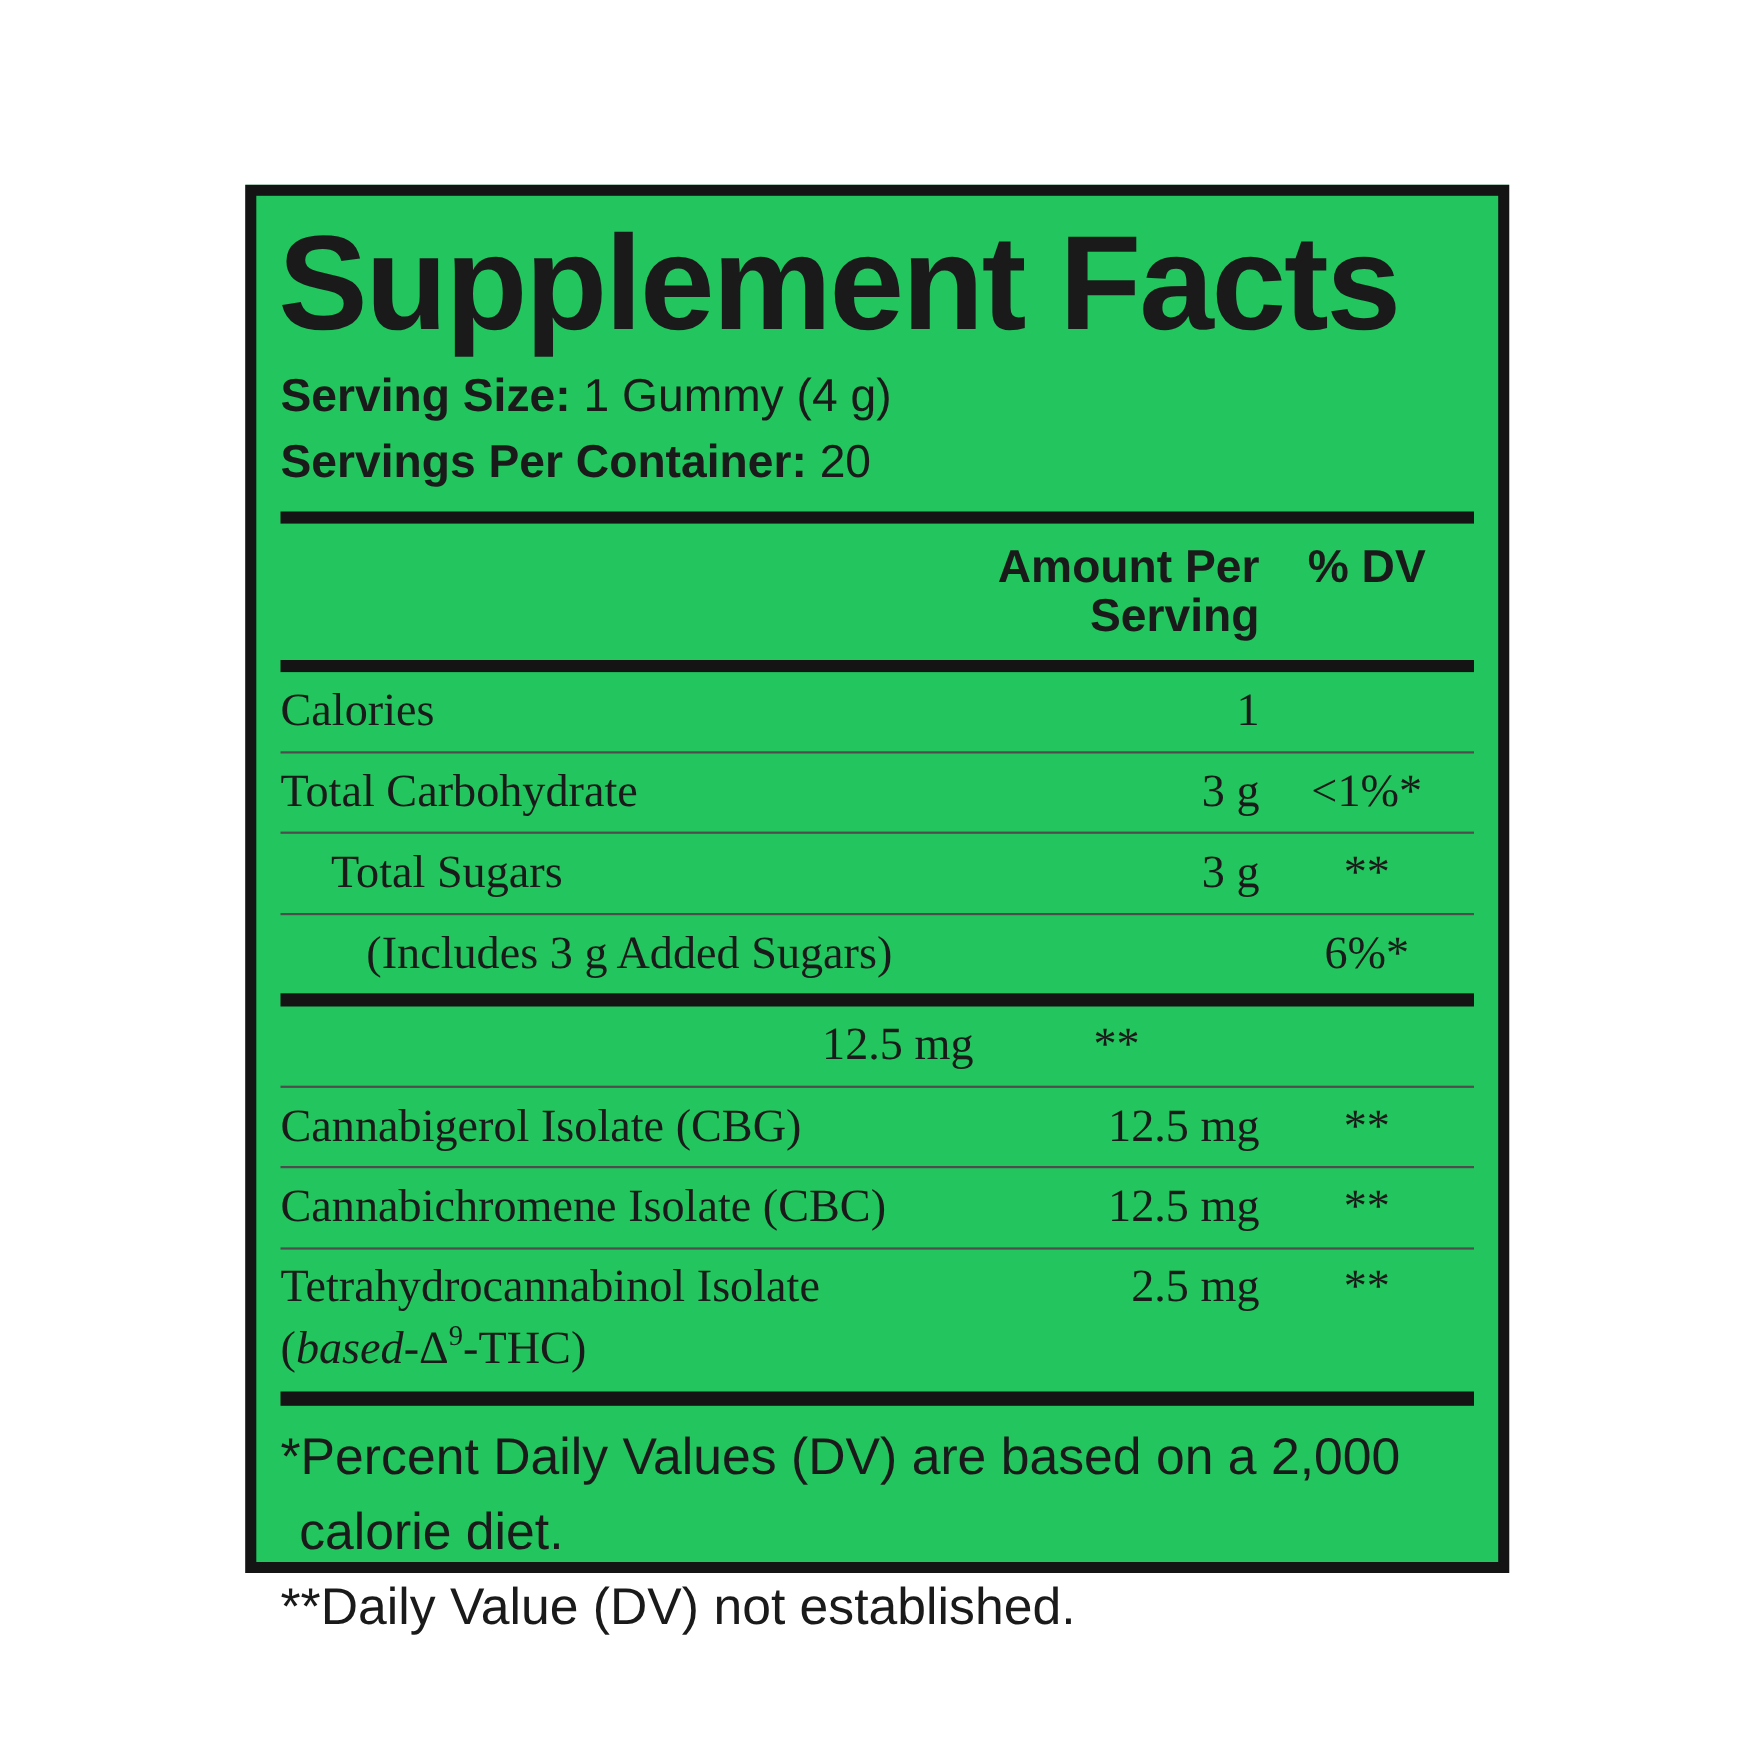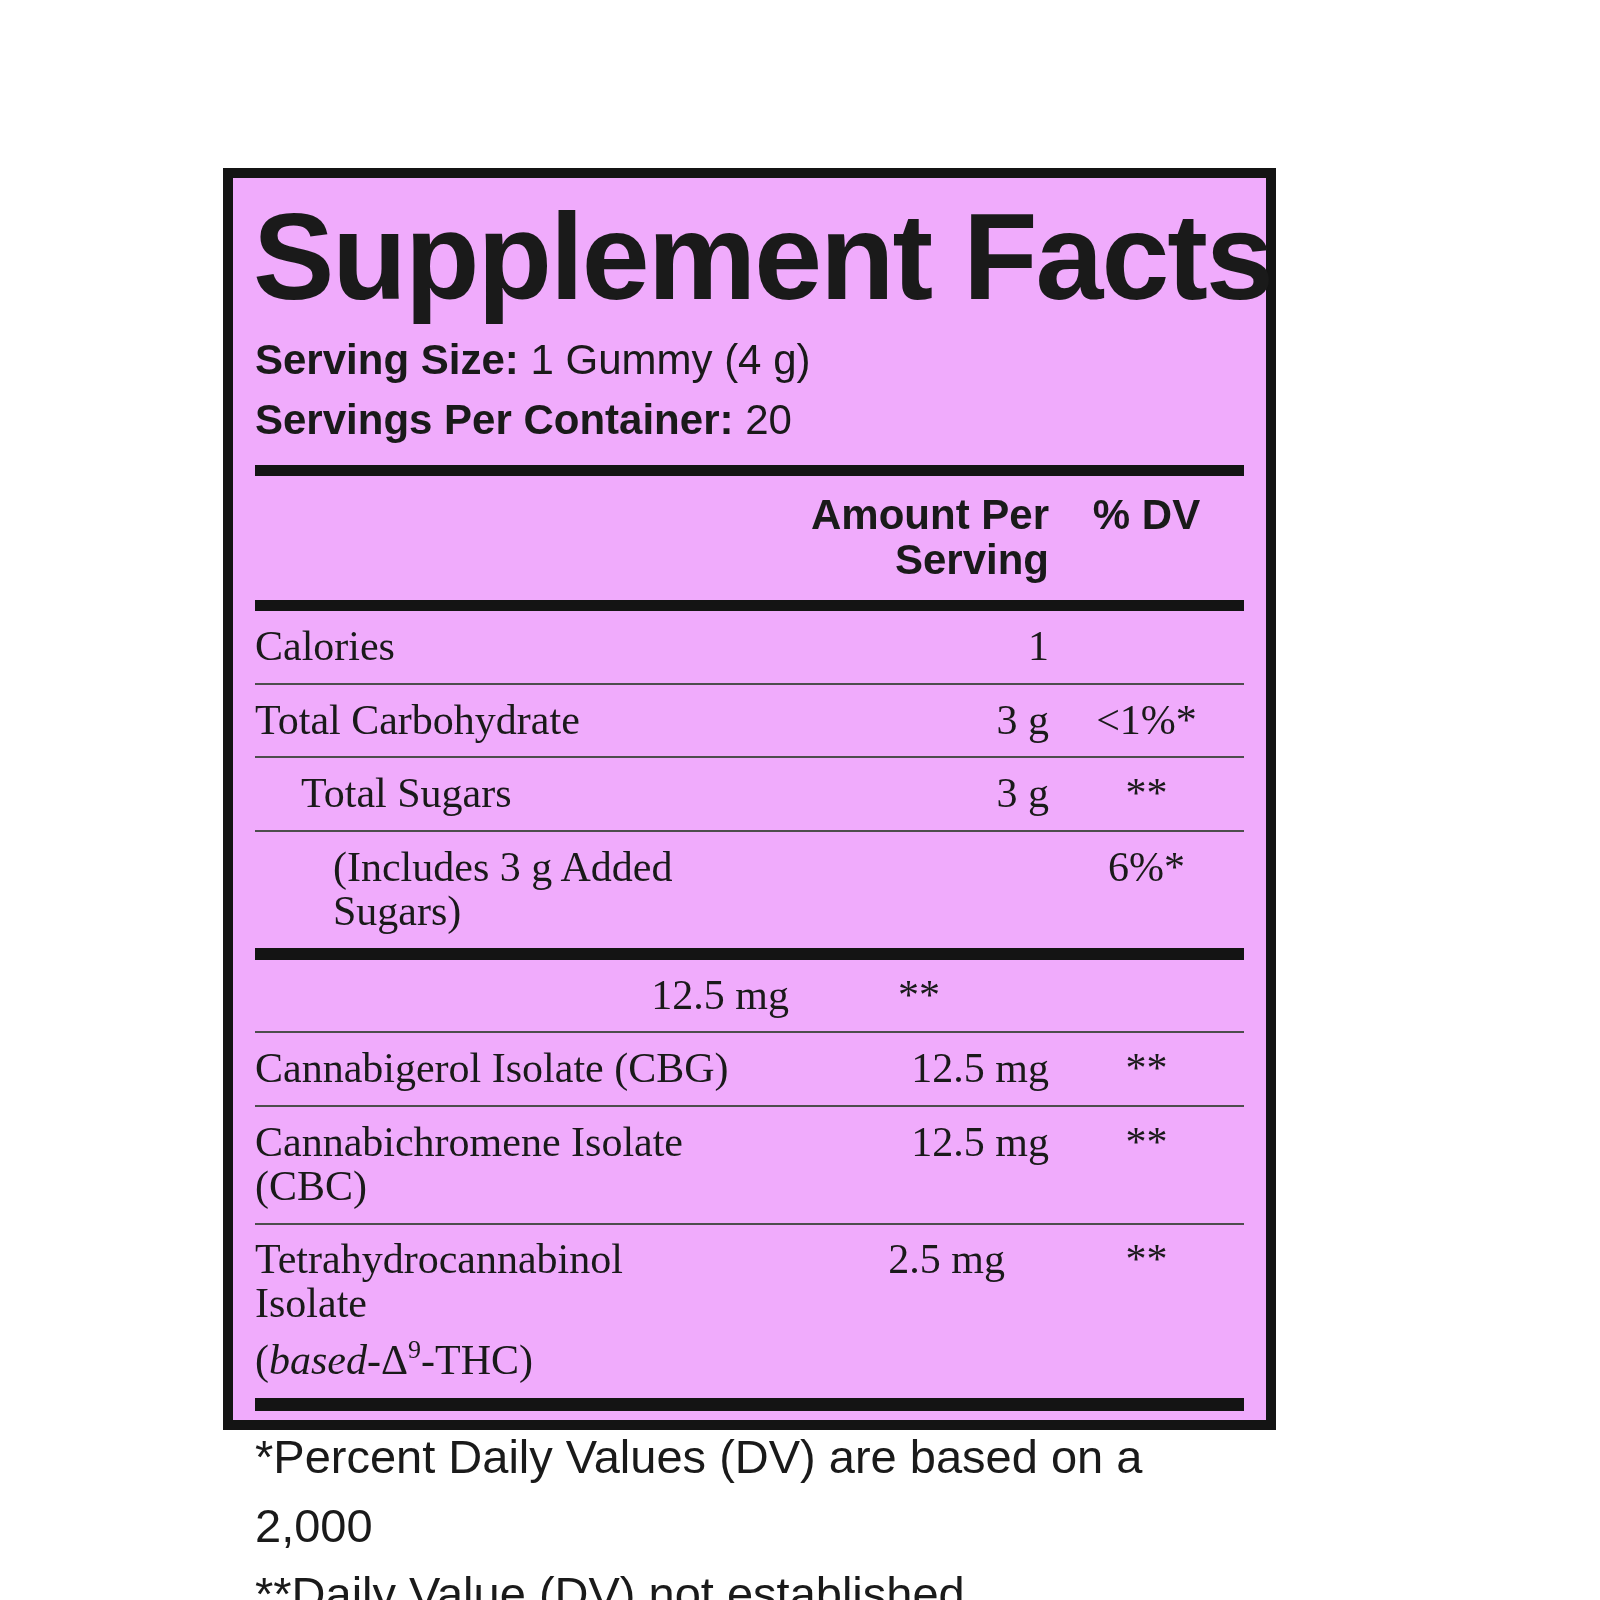--- a/index.html
+++ b/index.html
@@ -15,25 +15,25 @@
     position: relative;
     width: 1600px;
     height: 1600px;
     background: #ffffff;
     overflow: hidden;
   }
   .panel {
     position: absolute;
     left: 223px;
     top: 168px;
-    width: 1053px;
+    width: 1149px;
     height: 1262px;
     box-sizing: border-box;
     border: 10px solid #141414;
-    background: #f0abfc;
+    background: #22c55e;
     padding: 0 22px;
   }
   .title {
     font-size: 122px;
     font-weight: 700;
     line-height: 1.0;
     letter-spacing: -2px;
     margin: 18px 0 12px -2px;
     white-space: nowrap;
   }
@@ -63,21 +63,21 @@
   .t-row {
     padding: 13px 0 14px 0;
     border-bottom: 2px solid #4d4d4d;
     font-family: Liberation Serif, serif;
   }
   .t-row.nobb { border-bottom: none; }
   .cell-amount { text-align: right; }
   .cell-dv { text-align: center; }
   .ind1 { padding-left: 46px; }
   .ind2 { padding-left: 78px; }
-  .thc-row { padding: 12px 0 16px 0; gap: 44px; }
+  .thc-row { padding: 12px 0 16px 0; }
   .thc-line2 { margin-top: 12px; }
   .thc-line2 .it { font-style: italic; }
   .thc-line2 sup {
     font-size: 26px;
     vertical-align: baseline;
     position: relative;
     top: -16px;
   }
   .footnotes {
     padding-top: 12px;
@@ -164,17 +164,18 @@
         <div class="thc-line2"><span>(</span><span class="it">based</span><span>-Δ</span><sup>9</sup><span>-THC)</span></div>
       </div>
       <div class="cell-amount">2.5 mg</div>
       <div class="cell-dv">**</div>
     </div>
 
     <div class="bar bar-bottom"></div>
 
     <div class="footnotes">
       <div>*Percent Daily Values (DV) are based on a 2,000</div>
+      <div class="fn-line2">calorie diet.</div>
       <div>**Daily Value (DV) not established.</div>
     </div>
 
   </div>
 </div>
 
 </body></html>

